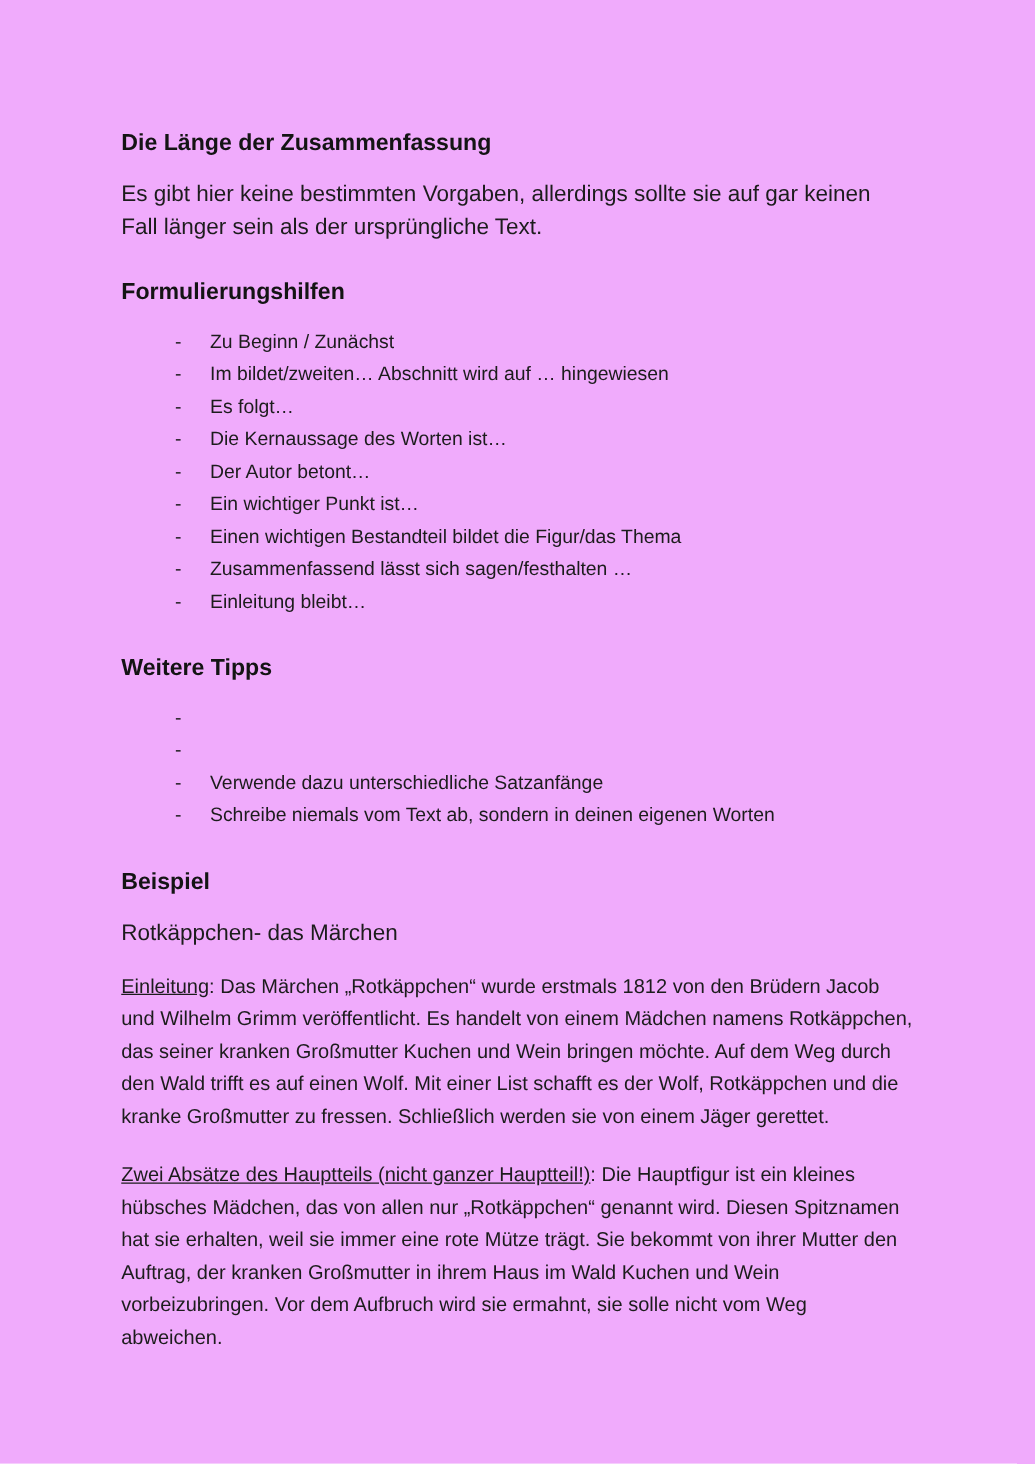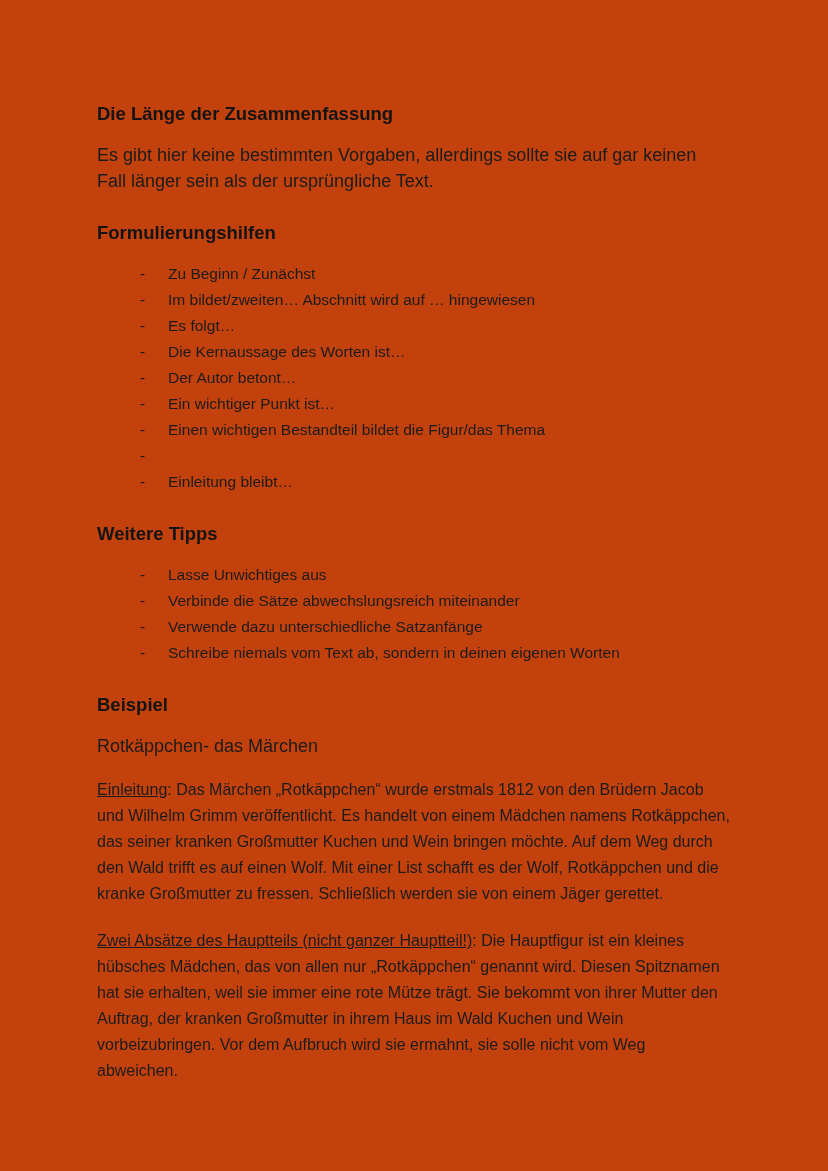--- a/index.html
+++ b/index.html
@@ -5,21 +5,21 @@
   html, body {
     margin: 0;
     padding: 0;
     background: #ffffff;
   }
   .page {
     position: relative;
     width: 828px;
     min-height: 1171px;
     box-sizing: border-box;
-    background: #c2410c;
+    background: #f0abfc;
     padding: 96px 98px 60px 97px;
     font-family: "Liberation Sans", sans-serif;
     color: #1c1c1c;
   }
   .section-heading {
     font-size: 18.5px;
     font-weight: 700;
     color: #141414;
     margin: 27px 0 16px 0;
     line-height: 24px;
@@ -89,36 +89,35 @@
     <li>
         <span class="dash">-</span>
         <span>Ein wichtiger Punkt ist…</span>
       </li>
     <li>
         <span class="dash">-</span>
         <span>Einen wichtigen Bestandteil bildet die Figur/das Thema</span>
       </li>
     <li>
         <span class="dash">-</span>
+        <span>Zusammenfassend lässt sich sagen/festhalten …</span>
       </li>
     <li>
         <span class="dash">-</span>
         <span>Einleitung bleibt…</span>
       </li>
   </ul>
 
   <div class="section-heading">Weitere Tipps</div>
   <ul class="dash-list">
     <li>
         <span class="dash">-</span>
-        <span>Lasse Unwichtiges aus</span>
       </li>
     <li>
         <span class="dash">-</span>
-        <span>Verbinde die Sätze abwechslungsreich miteinander</span>
       </li>
     <li>
         <span class="dash">-</span>
         <span>Verwende dazu unterschiedliche Satzanfänge</span>
       </li>
     <li>
         <span class="dash">-</span>
         <span>Schreibe niemals vom Text ab, sondern in deinen eigenen Worten</span>
       </li>
   </ul>

